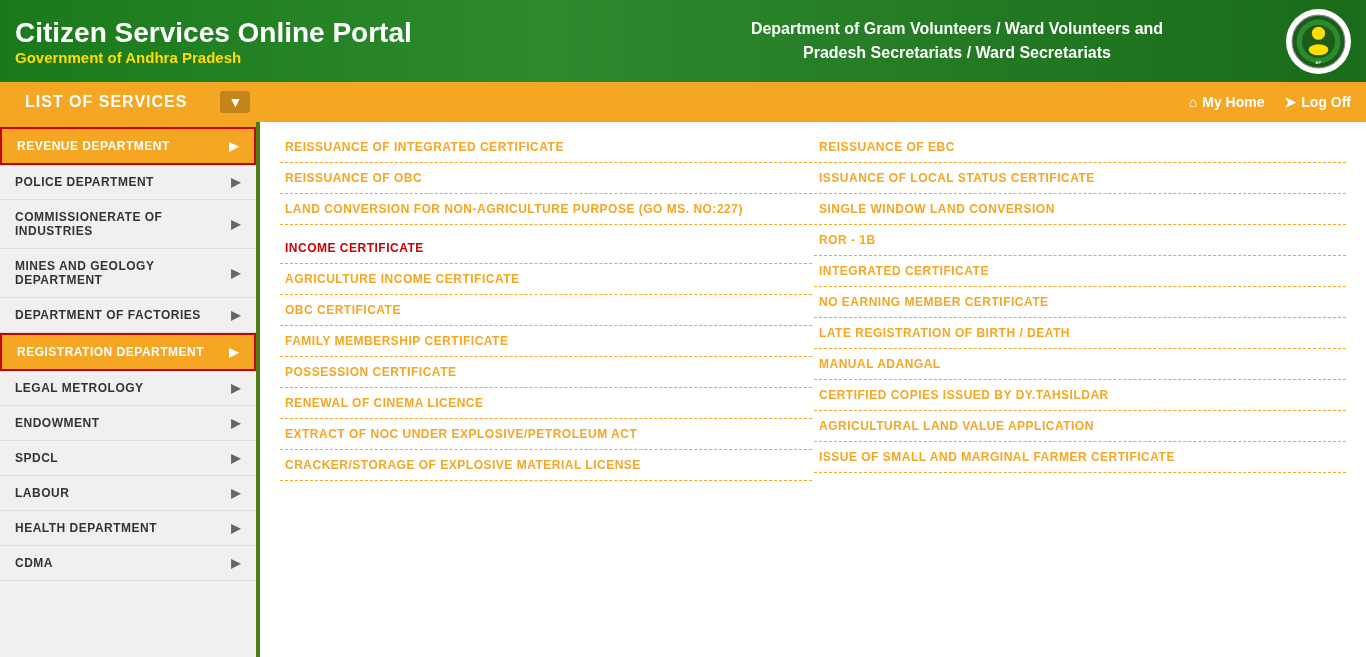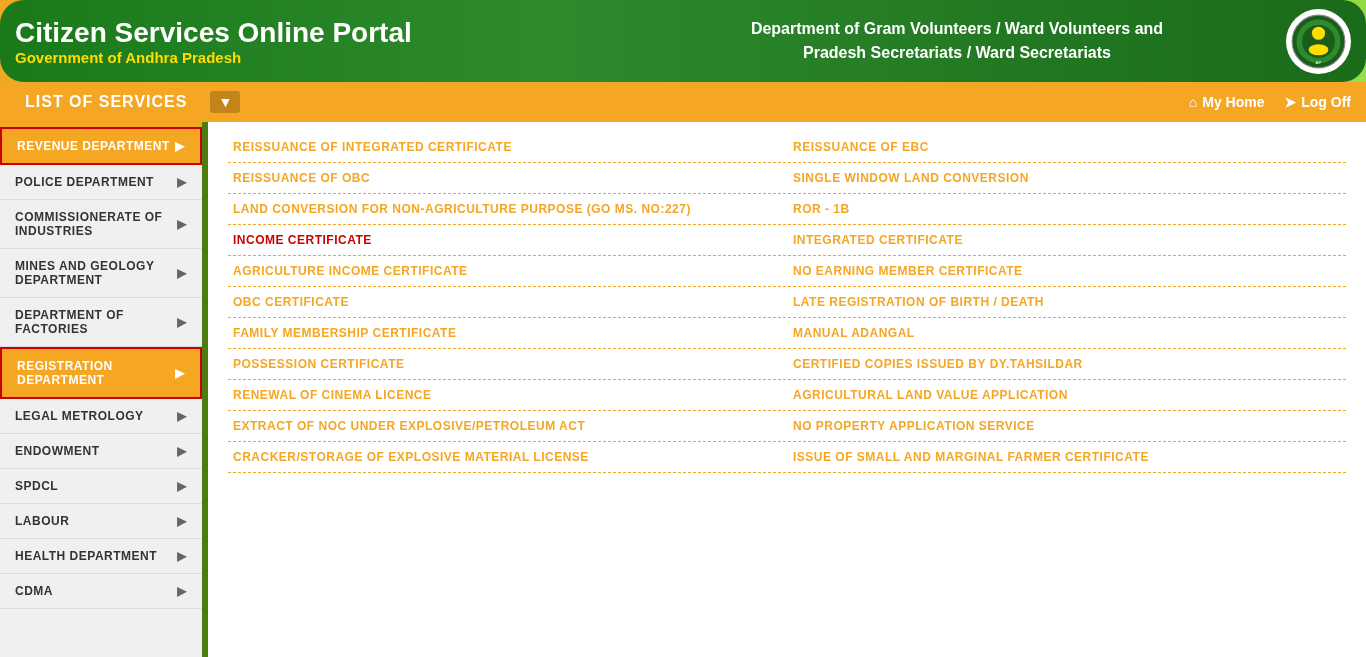--- a/index.html
+++ b/index.html
@@ -6,21 +6,20 @@
     body { font-family: Arial, sans-serif; width: 1366px; height: 657px; overflow: hidden; background: linear-gradient(135deg, #f5a623 0%, #7ed321 50%, #b8e986 100%); }
 
     
     .header {
       background: linear-gradient(90deg, #1a7a1a 0%, #2d8a2d 40%, #1a6b1a 100%);
       display: flex;
       align-items: center;
       padding: 8px 15px;
       height: 82px;
       position: relative;
-      border-radius: 24px;
     }
     .header-left {
       flex: 1;
     }
     .header-title {
       color: white;
       font-size: 28px;
       font-weight: bold;
       line-height: 1.2;
     }
@@ -60,21 +59,21 @@
       background: #f5a623;
       height: 40px;
       display: flex;
       align-items: center;
       justify-content: space-between;
       padding: 0 15px;
     }
     .nav-left {
       display: flex;
       align-items: center;
-      gap: 13px;
+      gap: 23px;
     }
     .services-btn {
       background: #f5a623;
       color: white;
       font-size: 16px;
       font-weight: bold;
       letter-spacing: 1px;
       border: none;
       cursor: pointer;
       padding: 0 10px;
@@ -105,23 +104,23 @@
 
     
     .main-content {
       display: flex;
       height: calc(657px - 82px - 40px);
       background: white;
     }
 
     
     .sidebar {
-      width: 208px;
+      width: 260px;
       background: #f0f0f0;
-      border-right: 6px solid #4d7c0f;
+      border-right: 4px solid #4d7c0f;
       overflow-y: auto;
       flex-shrink: 0;
     }
     .sidebar-item {
       display: flex;
       align-items: center;
       justify-content: space-between;
       padding: 10px 15px;
       border-bottom: 1px solid #ddd;
       cursor: pointer;
@@ -167,20 +166,21 @@
       font-size: 12px;
       font-weight: bold;
       text-transform: uppercase;
       letter-spacing: 0.5px;
       padding: 8px 5px;
       border-bottom: 1px dashed #f5a623;
       cursor: pointer;
     }
     .service-link.highlight {
       color: #cc0000;
+      margin-top: 8px;
     }
   </style>
 </head>
 <body>
 
 <div class="header">
   <div class="header-left">
     <div class="header-title">Citizen Services Online Portal</div>
     <div class="header-subtitle">Government of Andhra Pradesh</div>
   </div>
@@ -286,26 +286,26 @@
         <a class="service-link">OBC CERTIFICATE</a>
         <a class="service-link">FAMILY MEMBERSHIP CERTIFICATE</a>
         <a class="service-link">POSSESSION CERTIFICATE</a>
         <a class="service-link">RENEWAL OF CINEMA LICENCE</a>
         <a class="service-link">EXTRACT OF NOC UNDER EXPLOSIVE/PETROLEUM ACT</a>
         <a class="service-link">CRACKER/STORAGE OF EXPLOSIVE MATERIAL LICENSE</a>
       </div>
 
       <div>
         <a class="service-link">REISSUANCE OF EBC</a>
+        <a class="service-link">ISSUANCE OF LOCAL STATUS CERTIFICATE</a>
         <a class="service-link">SINGLE WINDOW LAND CONVERSION</a>
         <a class="service-link">ROR - 1B</a>
         <a class="service-link">INTEGRATED CERTIFICATE</a>
         <a class="service-link">NO EARNING MEMBER CERTIFICATE</a>
         <a class="service-link">LATE REGISTRATION OF BIRTH / DEATH</a>
         <a class="service-link">MANUAL ADANGAL</a>
         <a class="service-link">CERTIFIED COPIES ISSUED BY DY.TAHSILDAR</a>
         <a class="service-link">AGRICULTURAL LAND VALUE APPLICATION</a>
-        <a class="service-link">NO PROPERTY APPLICATION SERVICE</a>
         <a class="service-link">ISSUE OF SMALL AND MARGINAL FARMER CERTIFICATE</a>
       </div>
     </div>
   </div>
 </div>
 
 </body></html>

